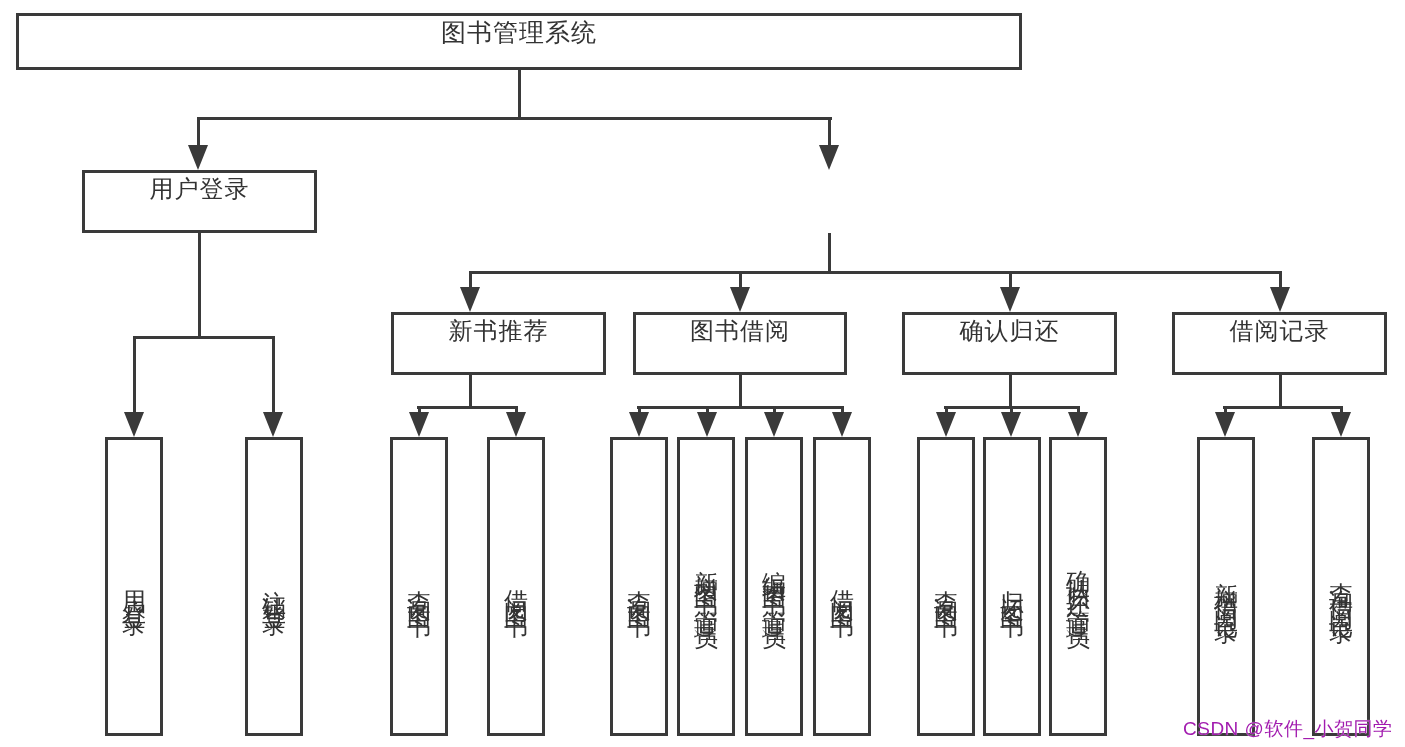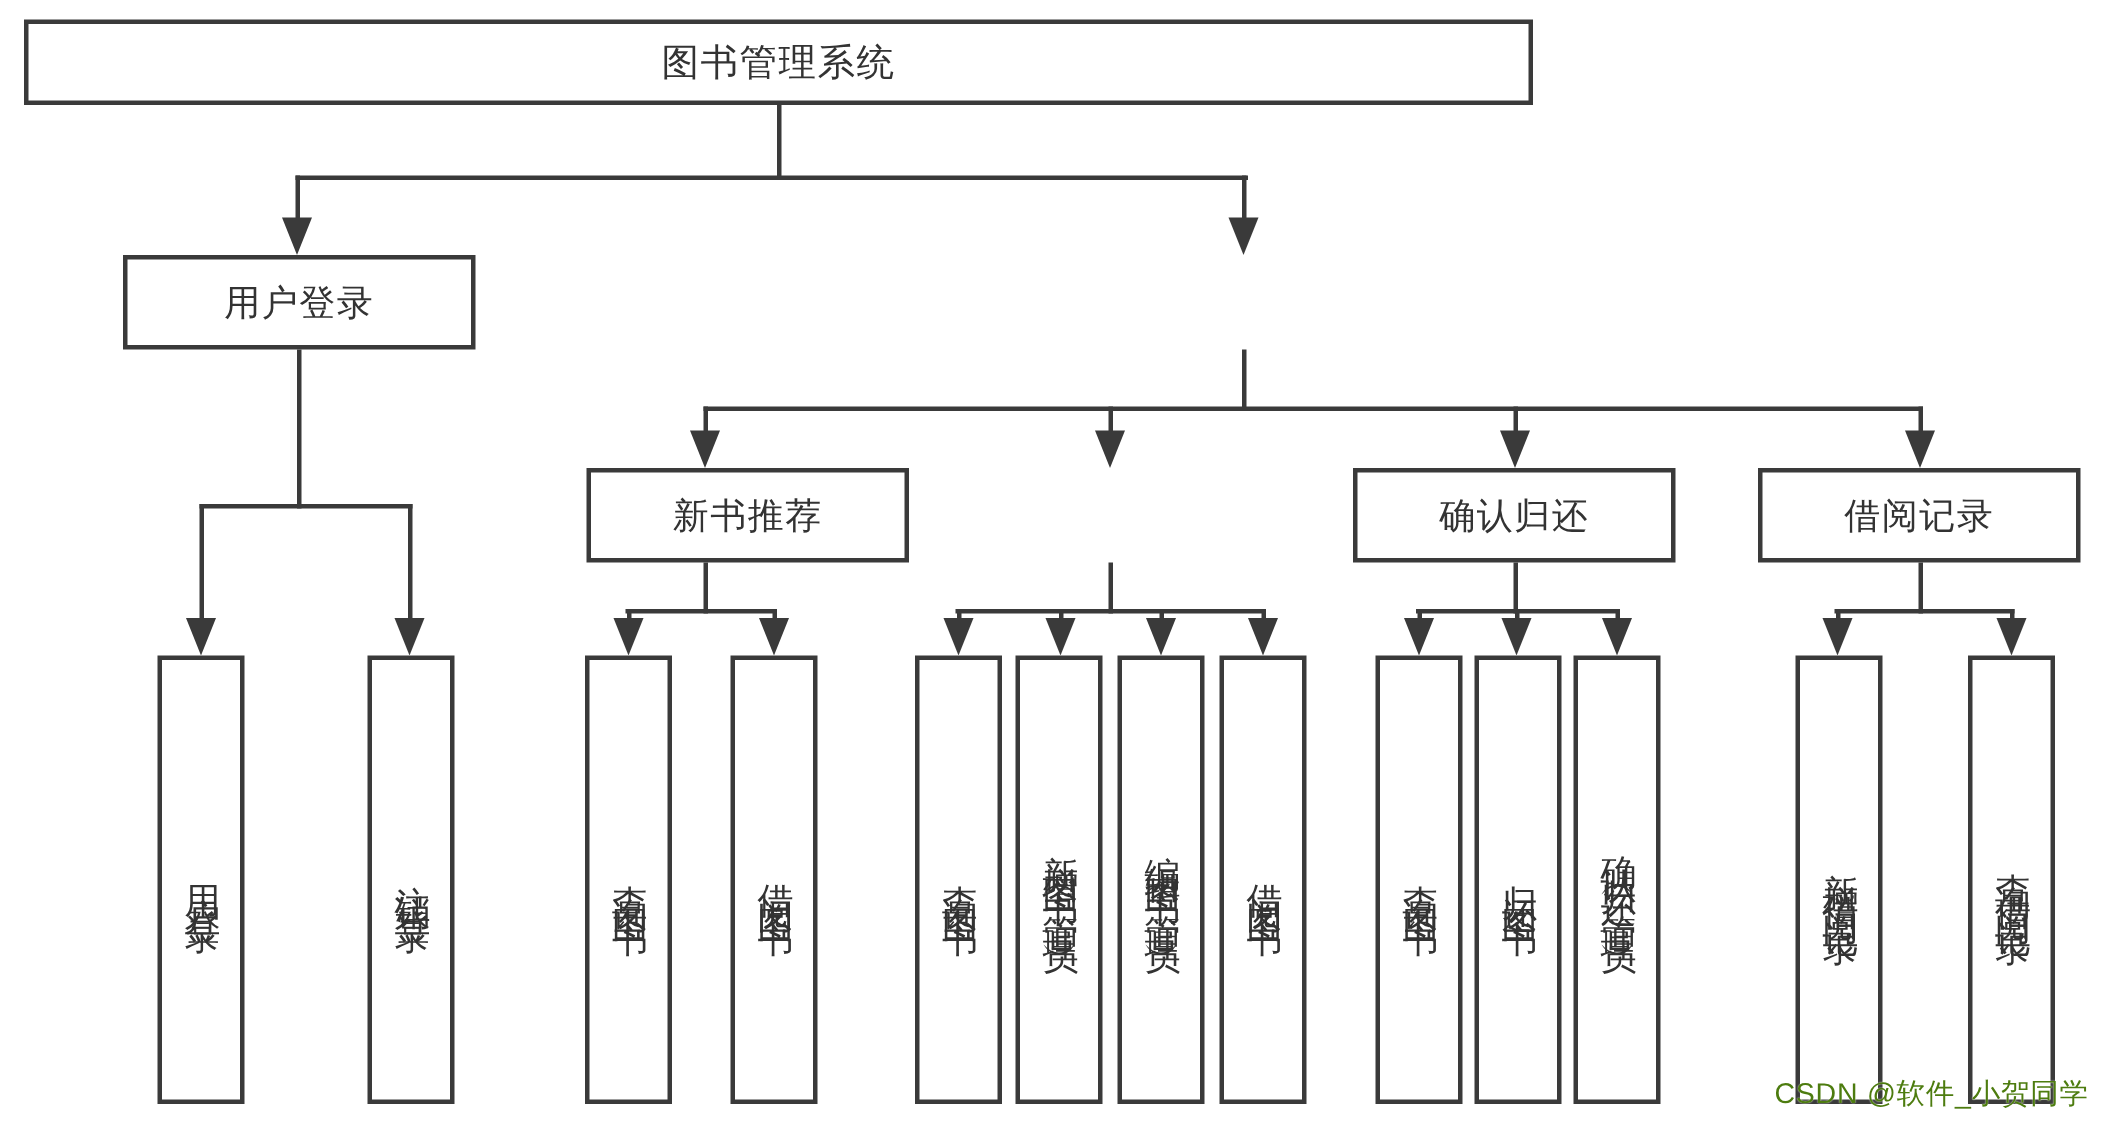--- a/index.html
+++ b/index.html
@@ -3,42 +3,42 @@
 <meta charset="utf-8">
 <style>
   html,body { margin:0; padding:0; background:#fff; }
   #stage {
     position:relative; width:1405px; height:747px; background:#ffffff;
     font-family:"Liberation Sans", sans-serif; overflow:hidden;
   }
   .box {
     position:absolute; box-sizing:border-box;
     border:3px solid #3a3a3a; background:#ffffff;
-    display:flex; align-items:center; justify-content:center;
+    display:flex; align-items:flex-start; justify-content:center;
   }
   .box .lbl { font-size:24px; color:#333333; letter-spacing:1px; white-space:nowrap; }
   .root .lbl { font-size:25px; }
   .leaf { position:absolute; box-sizing:border-box; width:58px; height:299px; top:437px;
     border:3px solid #3a3a3a; background:#ffffff;
     display:flex; align-items:center; justify-content:center; }
   .vtext {
     writing-mode:vertical-rl; text-orientation:mixed;
     font-size:24px; letter-spacing:8px; color:#333333; line-height:1;
     white-space:nowrap;
   }
   .vline { position:absolute; width:3px; background:#3a3a3a; }
   .hline { position:absolute; height:3px; background:#3a3a3a; }
   .arrow {
     position:absolute; width:0; height:0;
     border-left:10px solid transparent; border-right:10px solid transparent;
     border-top:25px solid #3a3a3a;
   }
   .watermark {
     position:absolute; left:1183px; top:716px;
-    font-size:19px; color:#4d7c0f; letter-spacing:0.5px; white-space:nowrap;
+    font-size:19px; color:#a21caf; letter-spacing:0.5px; white-space:nowrap;
     text-shadow:0 0 1px #ffffff;
   }
 </style>
 </head>
 <body>
 
 <div id="stage">
 
   <div class="box root" style="left:16px; top:13px; width:1006px; height:57px;">
     <span class="lbl">图书管理系统</span>
@@ -68,20 +68,23 @@
   <div class="arrow" style="left:460px; top:287px;"></div>
   <div class="vline" style="left:739px; top:271px; height:19px;"></div>
   <div class="arrow" style="left:730px; top:287px;"></div>
   <div class="vline" style="left:1009px; top:271px; height:19px;"></div>
   <div class="arrow" style="left:1000px; top:287px;"></div>
   <div class="vline" style="left:1279px; top:271px; height:19px;"></div>
   <div class="arrow" style="left:1270px; top:287px;"></div>
 
   <div class="box" style="left:363px; top:312px; width:215px; height:63px;margin-left:28px;">
     <span class="lbl">新书推荐</span>
+  </div>
+  <div class="box" style="left:633px; top:312px; width:214px; height:63px;">
+    <span class="lbl">图书借阅</span>
   </div>
   <div class="box" style="left:902px; top:312px; width:215px; height:63px;">
     <span class="lbl">确认归还</span>
   </div>
   <div class="box" style="left:1172px; top:312px; width:215px; height:63px;">
     <span class="lbl">借阅记录</span>
   </div>
 
   <div class="vline" style="left:469px; top:375px; height:34px;"></div>
   <div class="hline" style="left:417px; top:406px; width:101px;"></div>

